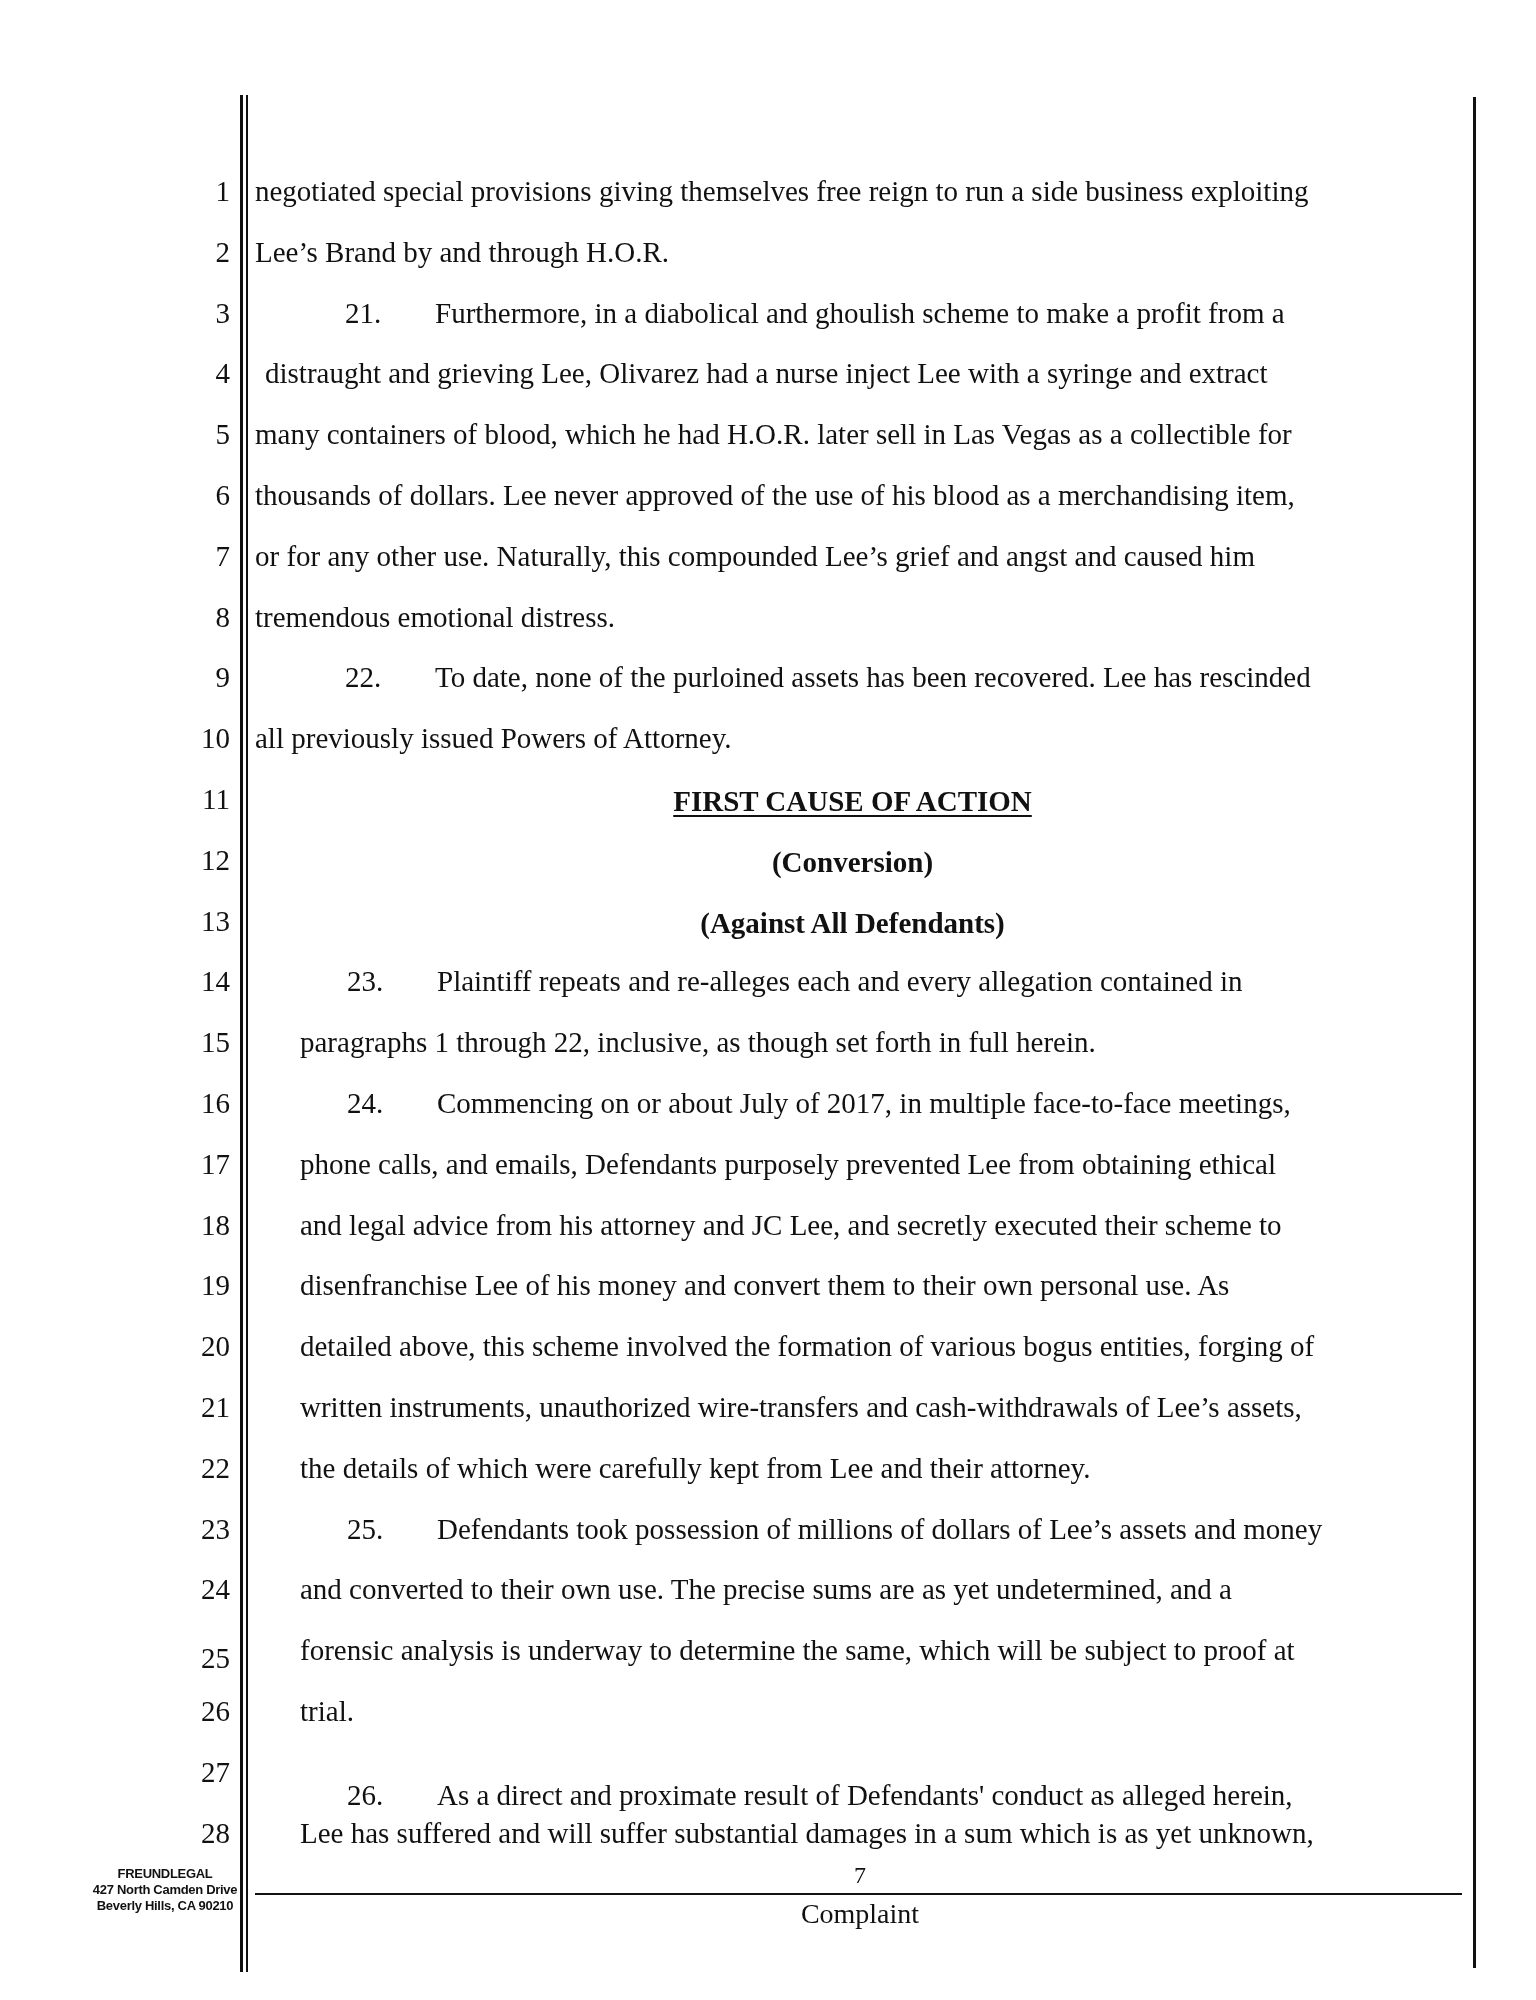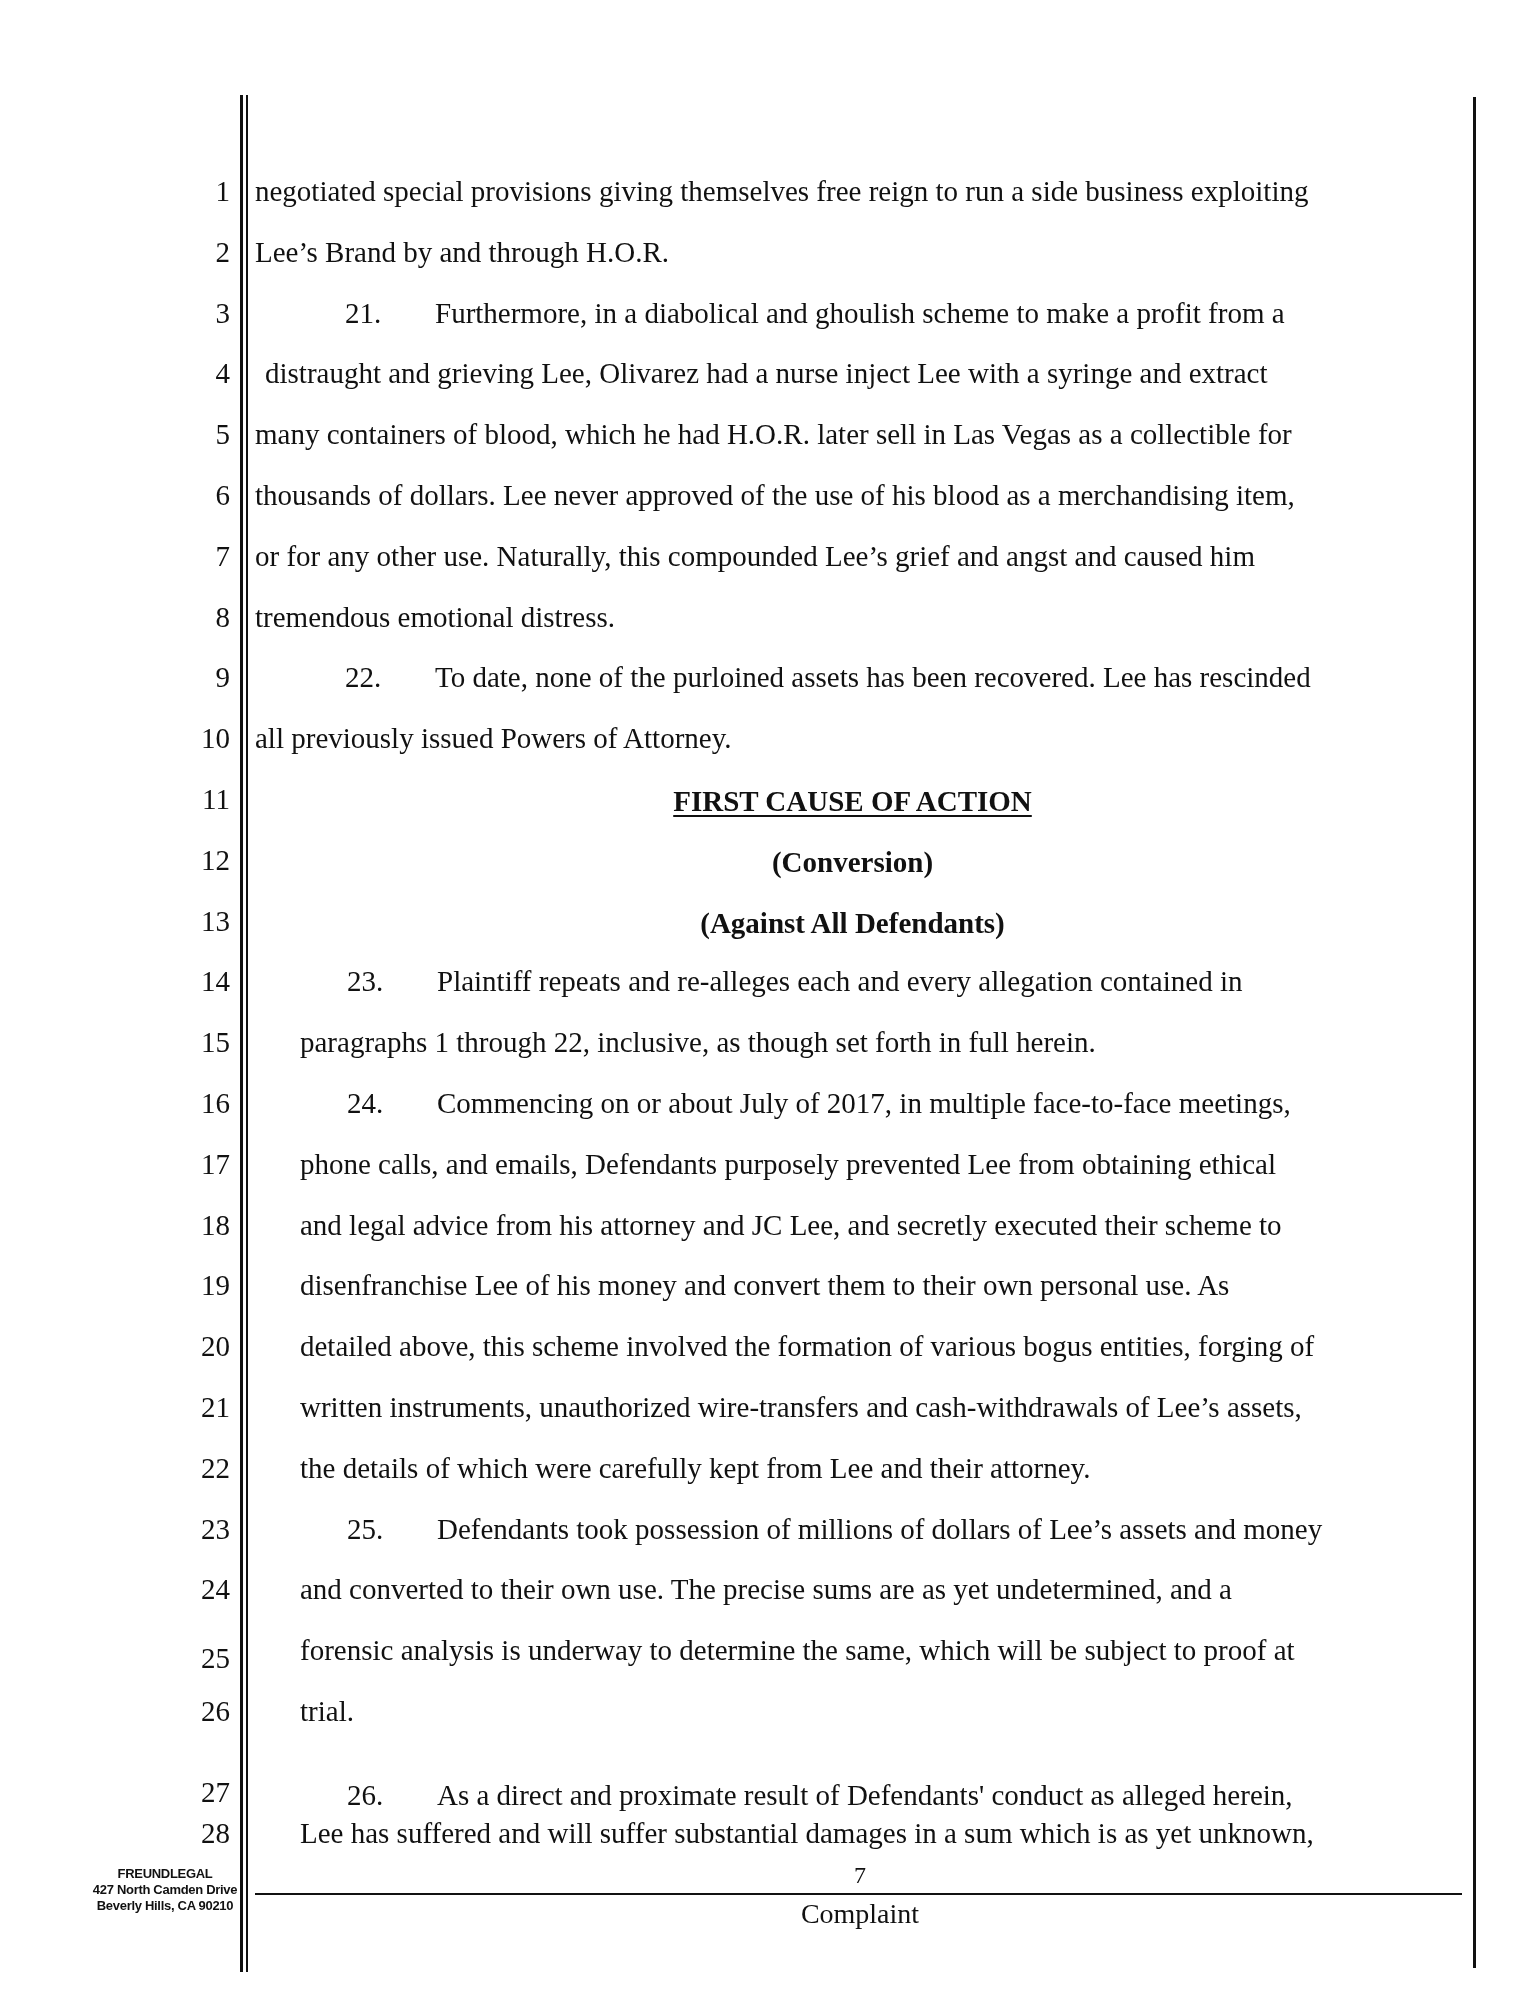--- a/index.html
+++ b/index.html
@@ -46,21 +46,21 @@
     <div class="lnum" style="top: 1143.8px;">17</div>
     <div class="lnum" style="top: 1204.6px;">18</div>
     <div class="lnum" style="top: 1265.4px;">19</div>
     <div class="lnum" style="top: 1326.2px;">20</div>
     <div class="lnum" style="top: 1387px;">21</div>
     <div class="lnum" style="top: 1447.8px;">22</div>
     <div class="lnum" style="top: 1508.6px;">23</div>
     <div class="lnum" style="top: 1569.4px;">24</div>
     <div class="lnum" style="top: 1630.2px; margin-top: 8px;">25</div>
     <div class="lnum" style="top: 1691px;">26</div>
-    <div class="lnum" style="top: 1751.8px; margin-top: 20px;">27</div>
+    <div class="lnum" style="top: 1751.8px;">27</div>
     <div class="lnum" style="top: 1812.6px;">28</div>
   </div>
 
 <div id="body-lines">
     <div class="line" style="top: 171px; left: 255px;"><span>negotiated special provisions giving themselves free reign to run a side business exploiting</span></div>
     <div class="line" style="top: 231.8px; left: 255px;"><span>Lee’s Brand by and through H.O.R.</span></div>
     <div class="line" style="top: 292.6px; left: 345px;"><span class="para-num">21.</span><span>Furthermore, in a diabolical and ghoulish scheme to make a profit from a</span></div>
     <div class="line" style="top: 353.4px; left: 265px;"><span>distraught and grieving Lee, Olivarez had a nurse inject Lee with a syringe and extract</span></div>
     <div class="line" style="top: 414.2px; left: 255px;"><span>many containers of blood, which he had H.O.R. later sell in Las Vegas as a collectible for</span></div>
     <div class="line" style="top: 475px; left: 255px;"><span>thousands of dollars.  Lee never approved of the use of his blood as a merchandising item,</span></div>

